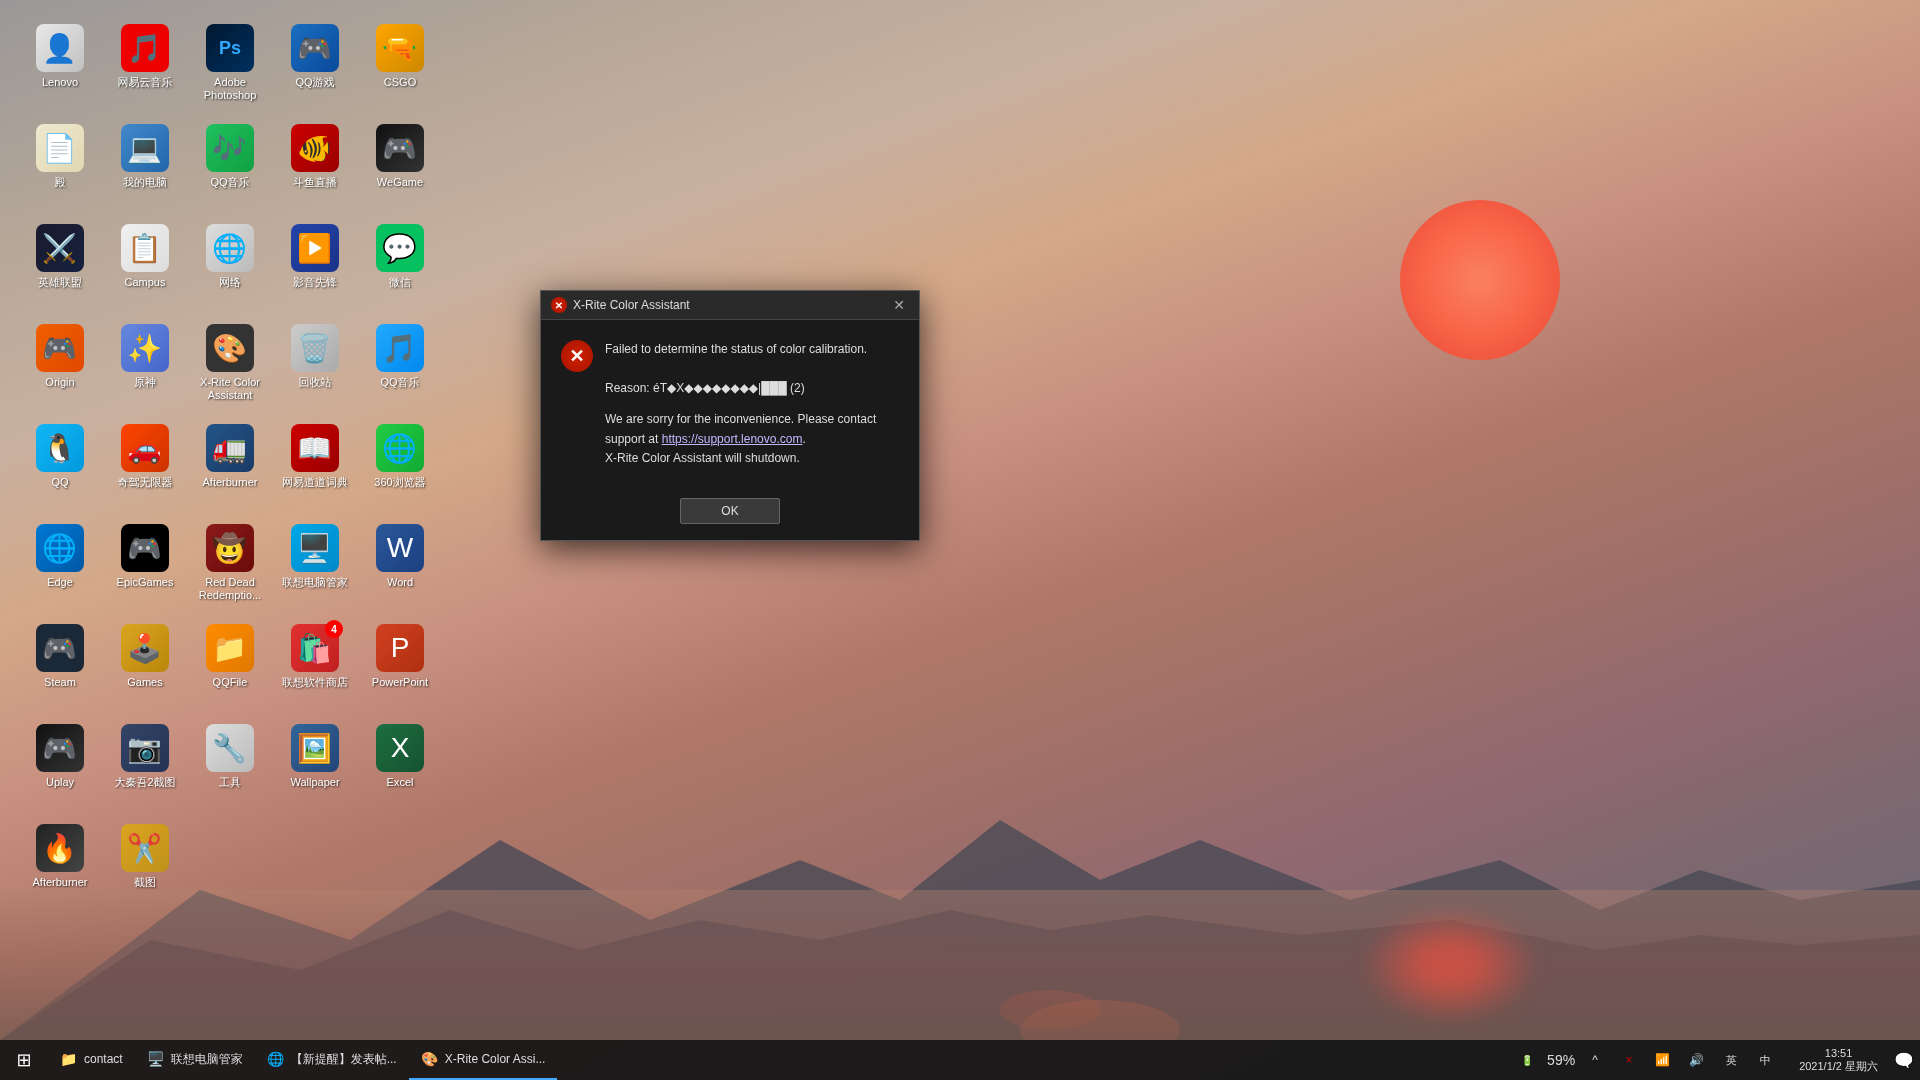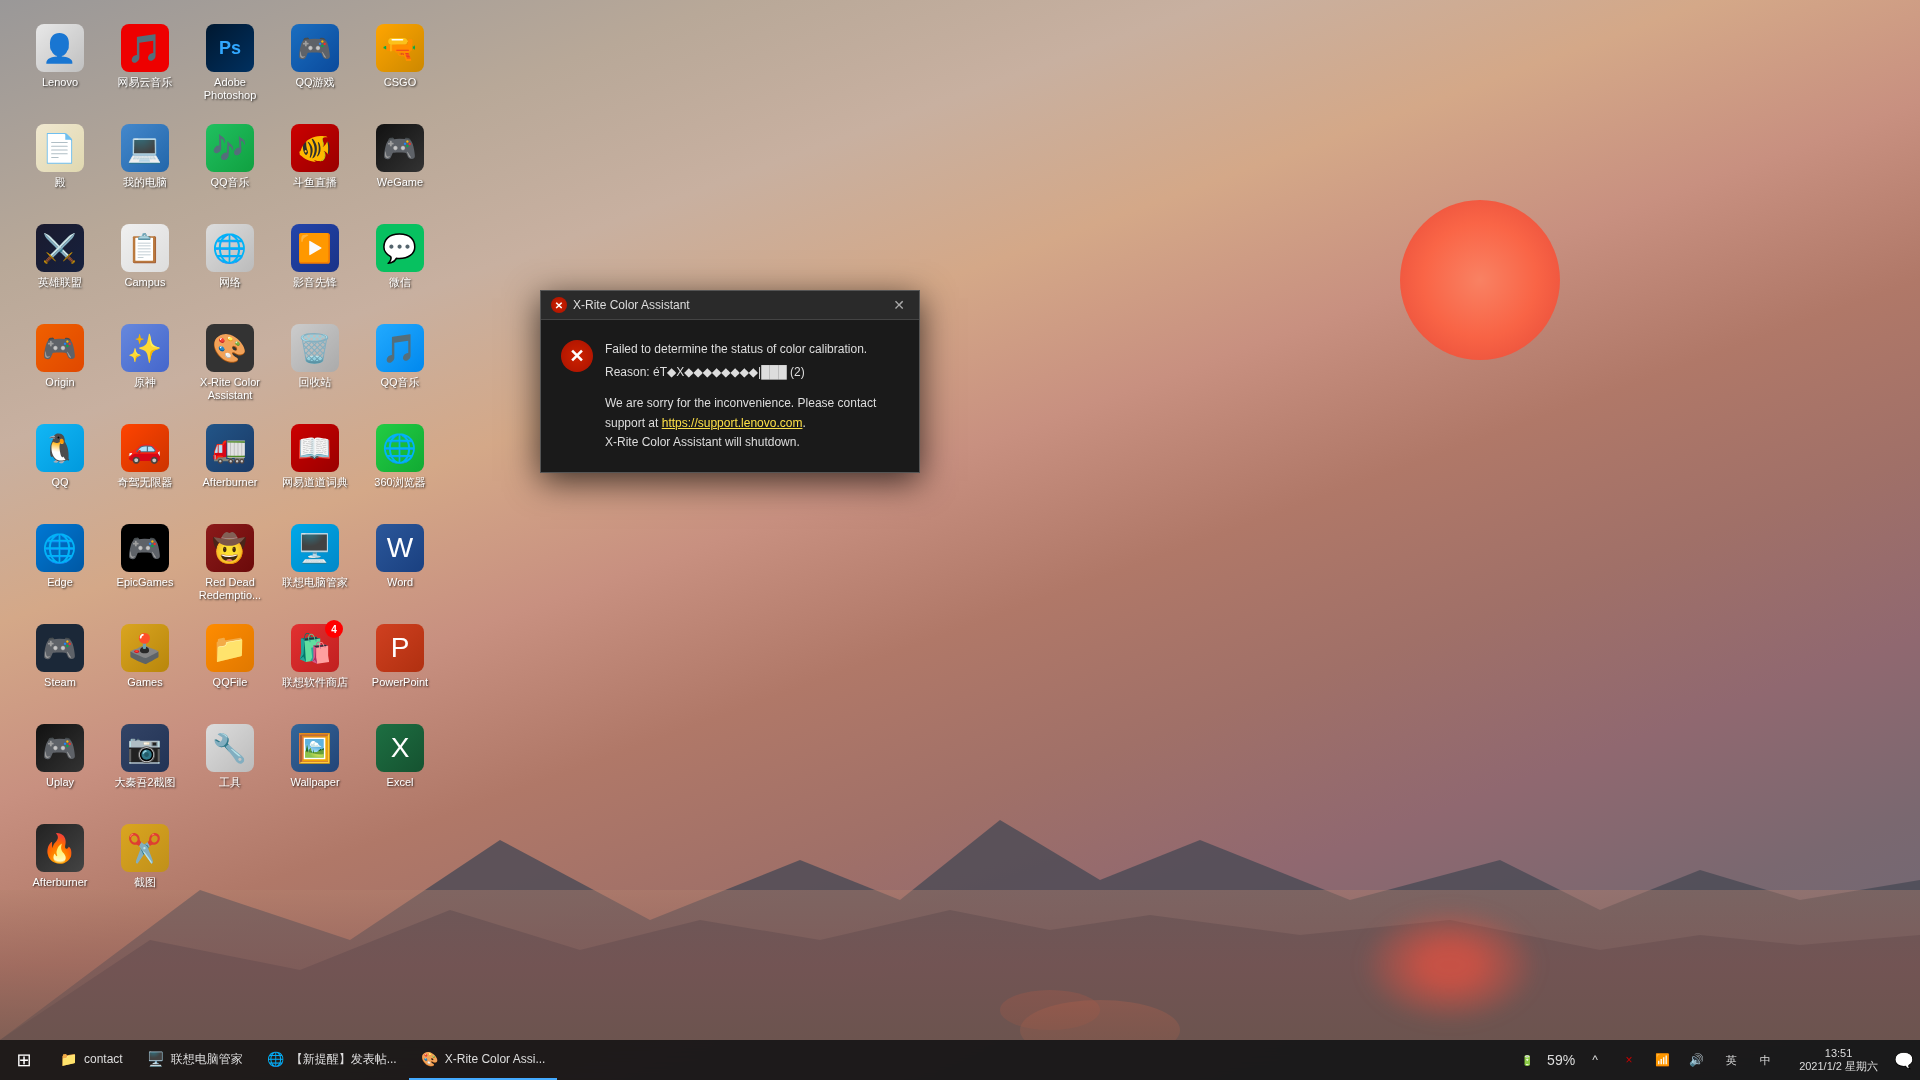--- a/index.html
+++ b/index.html
@@ -254,21 +254,21 @@
       flex-shrink: 0;
     }
 
     .dialog-message {
       color: #ddd;
       font-size: 12px;
       line-height: 1.6;
     }
 
     .dialog-message a {
-      color: #fde047;
+      color: #c4b5fd;
     }
 
     .dialog-footer {
       padding: 10px 20px 16px;
       display: flex;
       justify-content: center;
     }
 
     .dialog-ok-btn {
       background: #3a3a3a;
@@ -594,27 +594,30 @@
     <div class="dialog-title-bar">
       <div class="dialog-title-left">
         <div class="dialog-title-icon">✕</div>
         <span class="dialog-title-text">X-Rite Color Assistant</span>
       </div>
       <button class="dialog-close-btn">✕</button>
     </div>
     <div class="dialog-body">
       <div class="dialog-error-icon">✕</div>
       <div class="dialog-message">
-        <div style="margin-bottom:4px;">Failed to determine the status of color calibration.</div>
+        <div style="margin-bottom:20px;">Failed to determine the status of color calibration.</div>
         <div style="margin-bottom:12px;">Reason: éT◆X◆◆◆◆◆◆◆◆|███ (2)</div>
         <div>
           <span>We are sorry for the inconvenience. Please contact support at </span><a href="#">https://support.lenovo.com</a>.
         </div>
         <div>X-Rite Color Assistant will shutdown.</div>
       </div>
+    </div>
+    <div class="dialog-footer">
+      <button class="dialog-ok-btn">OK</button>
     </div>
   </div>
 </div>
 
 <div class="taskbar">
   <div class="taskbar-start">
     <span>⊞</span>
   </div>
 
   <div class="taskbar-items" id="taskbar-items">

